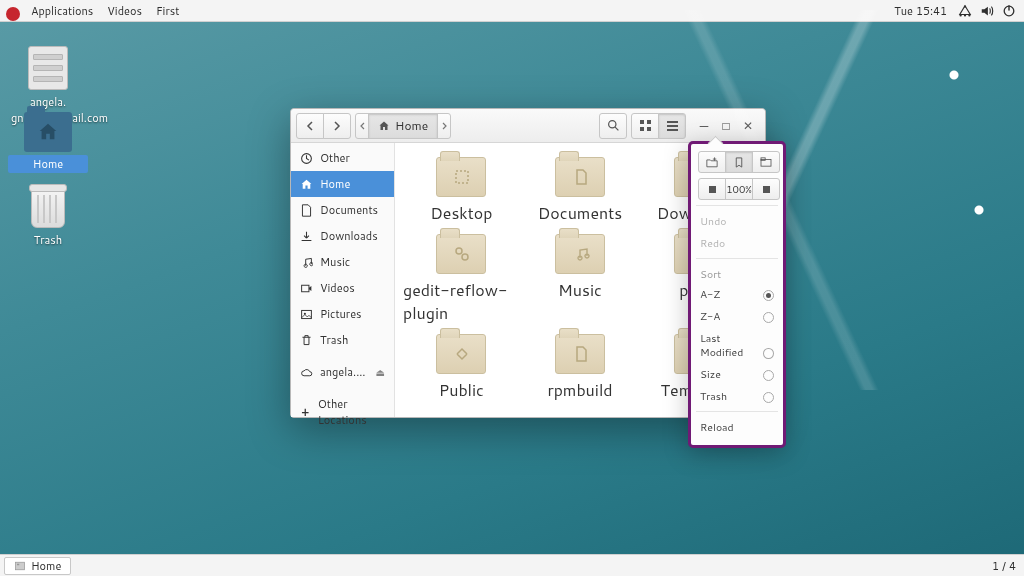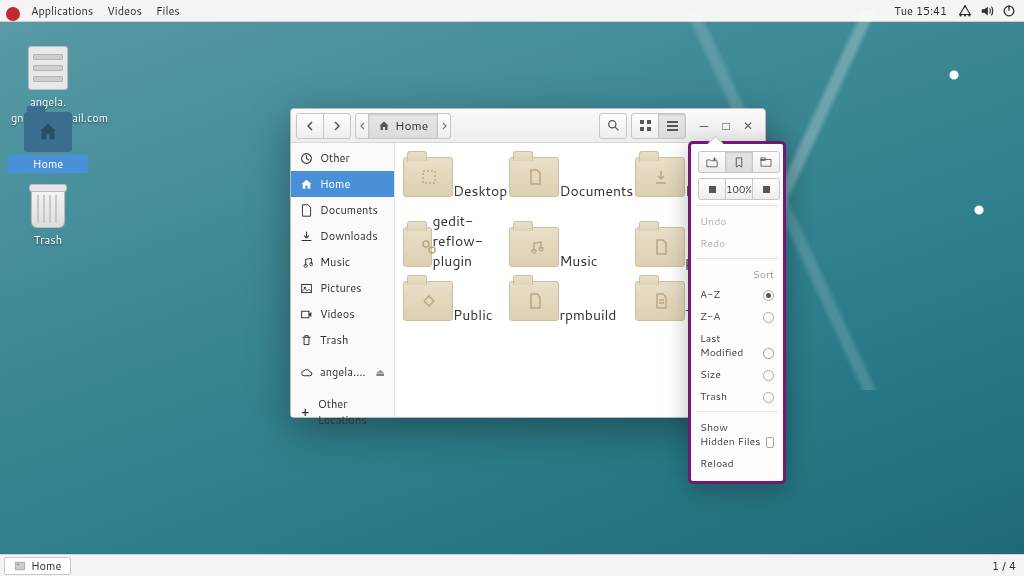--- a/index.html
+++ b/index.html
@@ -70,49 +70,49 @@
 #sidebar{width:104px;border-right:1px solid #e2e2e2;background:#fafafa;font-size:11px;color:#333;display:flex;flex-direction:column;padding-top:2px;}
 .sb-item{display:flex;align-items:center;gap:7px;padding:5px 9px;}
 .sb-item.active{background:#4a90d9;color:#fff;}
 .sb-item svg{width:13px;height:13px;fill:currentColor;flex-shrink:0;}
 .sb-sep{height:1px;background:#e2e2e2;margin:3px 0;}
 .sb-item .eject{margin-left:auto;font-size:10px;opacity:.6;}
 .sb-item .plus{font-weight:bold;width:13px;text-align:center;}
 
 #content{flex:1;overflow:auto;padding:14px 8px; background:#ffffff;}
 .grid{display:grid;grid-template-columns:repeat(3,1fr);gap:10px 2px;}
-.file{display:flex;flex-direction:row;align-items:flex-end;font-size:14px;color:#333;}
+.file{display:flex;flex-direction:column;align-items:center;font-size:16px;color:#333;}
 .folder-icon{width:50px;height:40px;background:linear-gradient(#e9dfc8,#ddd0b2);border:1px solid #cbbf9f;border-radius:3px;position:relative;margin-bottom:4px;}
 .folder-icon::before{content:"";position:absolute;top:-7px;left:3px;width:18px;height:9px;background:linear-gradient(#e9dfc8,#e0d5ba);border:1px solid #cbbf9f;border-bottom:none;border-radius:3px 3px 0 0;}
 .folder-icon svg{position:absolute;top:10px;left:16px;width:18px;height:18px;fill:#b7a87f;}
 
 
 #popover{position:absolute;top:32px;right:-21px;width:98px;background:#fdfdfd;border:3px solid #701a75;border-radius:5px;box-shadow:0 6px 24px rgba(0,0,0,.25);padding:7px;font-size:10.5px;color:#444;z-index:10;}
 #popover::before{content:"";position:absolute;top:-6px;right:62px;width:10px;height:10px;background:#fdfdfd;border-left:1px solid #c9c9c9;border-top:1px solid #c9c9c9;transform:rotate(45deg);}
 .pop-row{display:flex;gap:0;margin-bottom:5px;}
 .pop-row .btn{flex:1;height:22px;font-size:11px;}
 .pop-opt{display:flex;align-items:flex-end;justify-content:space-between;padding:4px 2px;}
 .pop-opt.dis{color:#b3b3b3;}
 .radio{width:11px;height:11px;border:1px solid #a8a8a8;border-radius:50%;display:inline-block;position:relative;}
 .radio.on::after{content:"";position:absolute;inset:2px;border-radius:50%;background:#555;}
 .chk{width:11px;height:11px;border:1px solid #a8a8a8;border-radius:2px;}
-.pop-head{color:#999;padding:4px 2px 2px;text-align:right;}
+.pop-head{color:#999;padding:4px 2px 2px;}
 .pop-sep{height:1px;background:#e4e4e4;margin:4px -2px;}
 small.zoom{font-size:10px;}
 </style>
 </head>
 <body>
 
 <div id="desktop">
 
   <div id="top-panel">
     <span class="fedora-logo"></span>
     <span class="menu-item">Applications</span>
     <span class="menu-item">Videos</span>
-    <span class="menu-item">Files</span>
+    <span class="menu-item">First</span>
     <span class="spacer"></span>
     <span class="menu-item">Tue 15:41</span>
     <span class="tray-icon">
         <svg class="tray-svg" viewBox="0 0 16 16">
           <path d="M8 2l-6 10h12z" fill="none" stroke="#2e2e2e" stroke-width="1.3"></path>
           <circle cx="3" cy="13" r="1.3"></circle>
           <circle cx="8" cy="13" r="1.3"></circle>
           <circle cx="13" cy="13" r="1.3"></circle>
           <circle cx="8" cy="3" r="1.3"></circle>
         </svg>
@@ -245,32 +245,32 @@
             <span>Downloads</span>
           </div>
         <div class="sb-item">
             <svg viewBox="0 0 16 16">
               <path d="M5 12a2 2 0 100-.01M12 10a2 2 0 100-.01M7 12V4l7-1v7" fill="none" stroke="currentColor" stroke-width="1.2"></path>
             </svg>
             <span>Music</span>
           </div>
         <div class="sb-item">
             <svg viewBox="0 0 16 16">
+              <rect x="2" y="4" width="9" height="8" fill="none" stroke="currentColor" stroke-width="1.2"></rect>
+              <path d="M11 7l3-2v6l-3-2z" fill="currentColor"></path>
+            </svg>
+            <span>Videos</span>
+          </div>
+        <div class="sb-item">
+            <svg viewBox="0 0 16 16">
               <rect x="2" y="3" width="12" height="10" fill="none" stroke="currentColor" stroke-width="1.2"></rect>
               <circle cx="6" cy="7" r="1.3" fill="currentColor"></circle>
               <path d="M2 12l4-4 3 3 2-2 3 3" fill="none" stroke="currentColor"></path>
             </svg>
             <span>Pictures</span>
-          </div>
-        <div class="sb-item">
-            <svg viewBox="0 0 16 16">
-              <rect x="2" y="4" width="9" height="8" fill="none" stroke="currentColor" stroke-width="1.2"></rect>
-              <path d="M11 7l3-2v6l-3-2z" fill="currentColor"></path>
-            </svg>
-            <span>Videos</span>
           </div>
         <div class="sb-item">
             <svg viewBox="0 0 16 16">
               <path d="M3 4h10M5 4v9h6V4M6 4V2h4v2" fill="none" stroke="currentColor" stroke-width="1.2"></path>
             </svg>
             <span>Trash</span>
           </div>
         <div class="sb-sep"></div>
         <div class="sb-item">
             <svg viewBox="0 0 16 16">
@@ -425,24 +425,20 @@
           <div class="pop-opt">
             <span>Size</span>
             <span class="radio"></span>
           </div>
           <div class="pop-opt">
             <span>Trash</span>
             <span class="radio"></span>
           </div>
         </div>
       <div class="pop-sep"></div>
-      <div class="pop-opt">
-          <span>Show Hidden Files</span>
-          <span class="chk"></span>
-        </div>
       <div class="pop-opt">
           <span>Reload</span>
         </div>
     </div>
   </div>
 
   <div id="bottom-panel">
     <div class="task">
       <svg width="12" height="12" viewBox="0 0 16 16">
           <rect x="2" y="3" width="12" height="10" fill="#ccc" stroke="#999"></rect>

